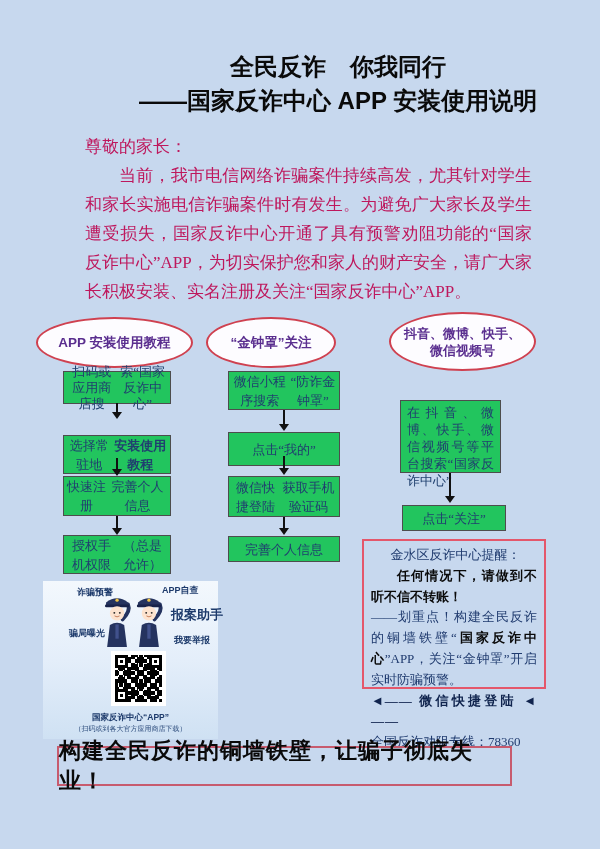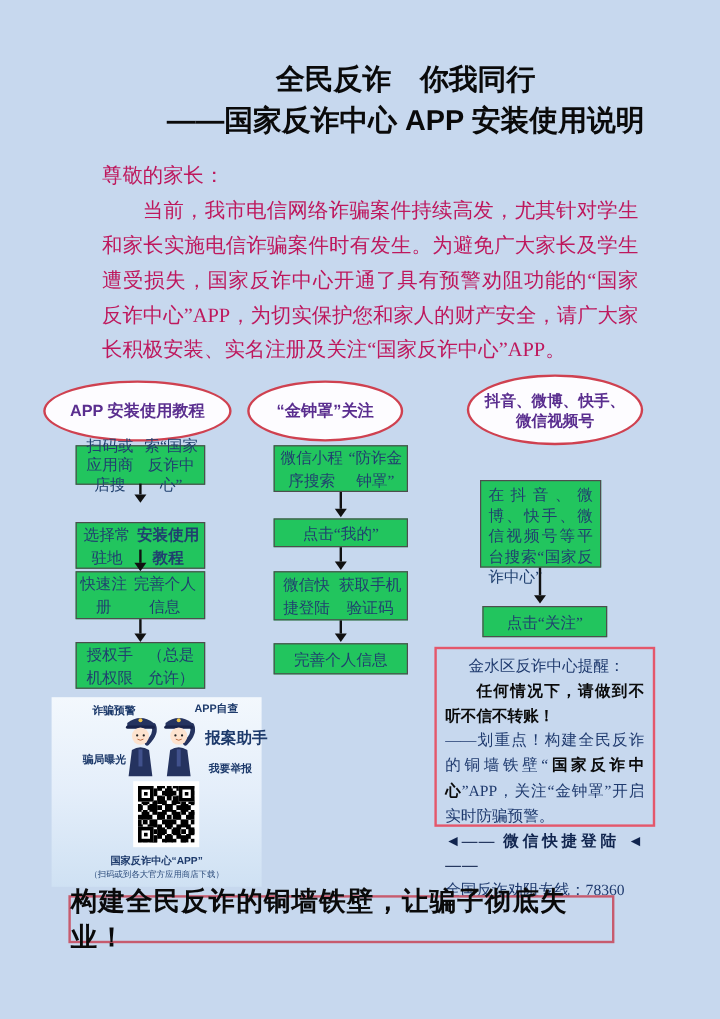--- a/index.html
+++ b/index.html
@@ -31,21 +31,21 @@
     display:flex;flex-direction:row;align-items:center;justify-content:center;
     text-align:center;font-size:13px;line-height:19px;color:#20406f;padding:1px 2px;}
   .fbox .bold{font-weight:bold;}
   .c1{left:63px;width:108px;}
   .c2{left:228px;width:112px;}
   .b-c1-1{top:371px;height:33px;line-height:16px;}
   .b-c1-2{top:419px;height:39px;margin-top:16px;}
   .b-c1-3{top:476px;height:40px;}
   .b-c1-4{top:535px;height:39px;}
   .b-c2-1{top:371px;height:39px;}
-  .b-c2-2{top:432px;height:24px;}
+  .b-c2-2{top:432px;height:34px;}
   .b-c2-3{top:476px;height:41px;}
   .b-c2-4{top:536px;height:26px;}
   .b-c3-1{left:400px;top:400px;width:101px;height:73px;line-height:17px;display:block;
     text-align:justify;padding:3px 6px;}
   .b-c3-2{left:402px;top:505px;width:104px;height:26px;}
 
   
   .varrow{position:absolute;width:2px;background:#111;}
   .varrow::after{content:"";position:absolute;bottom:-7px;left:-4px;
     border:5px solid transparent;border-top:7px solid #111;border-bottom:none;}

